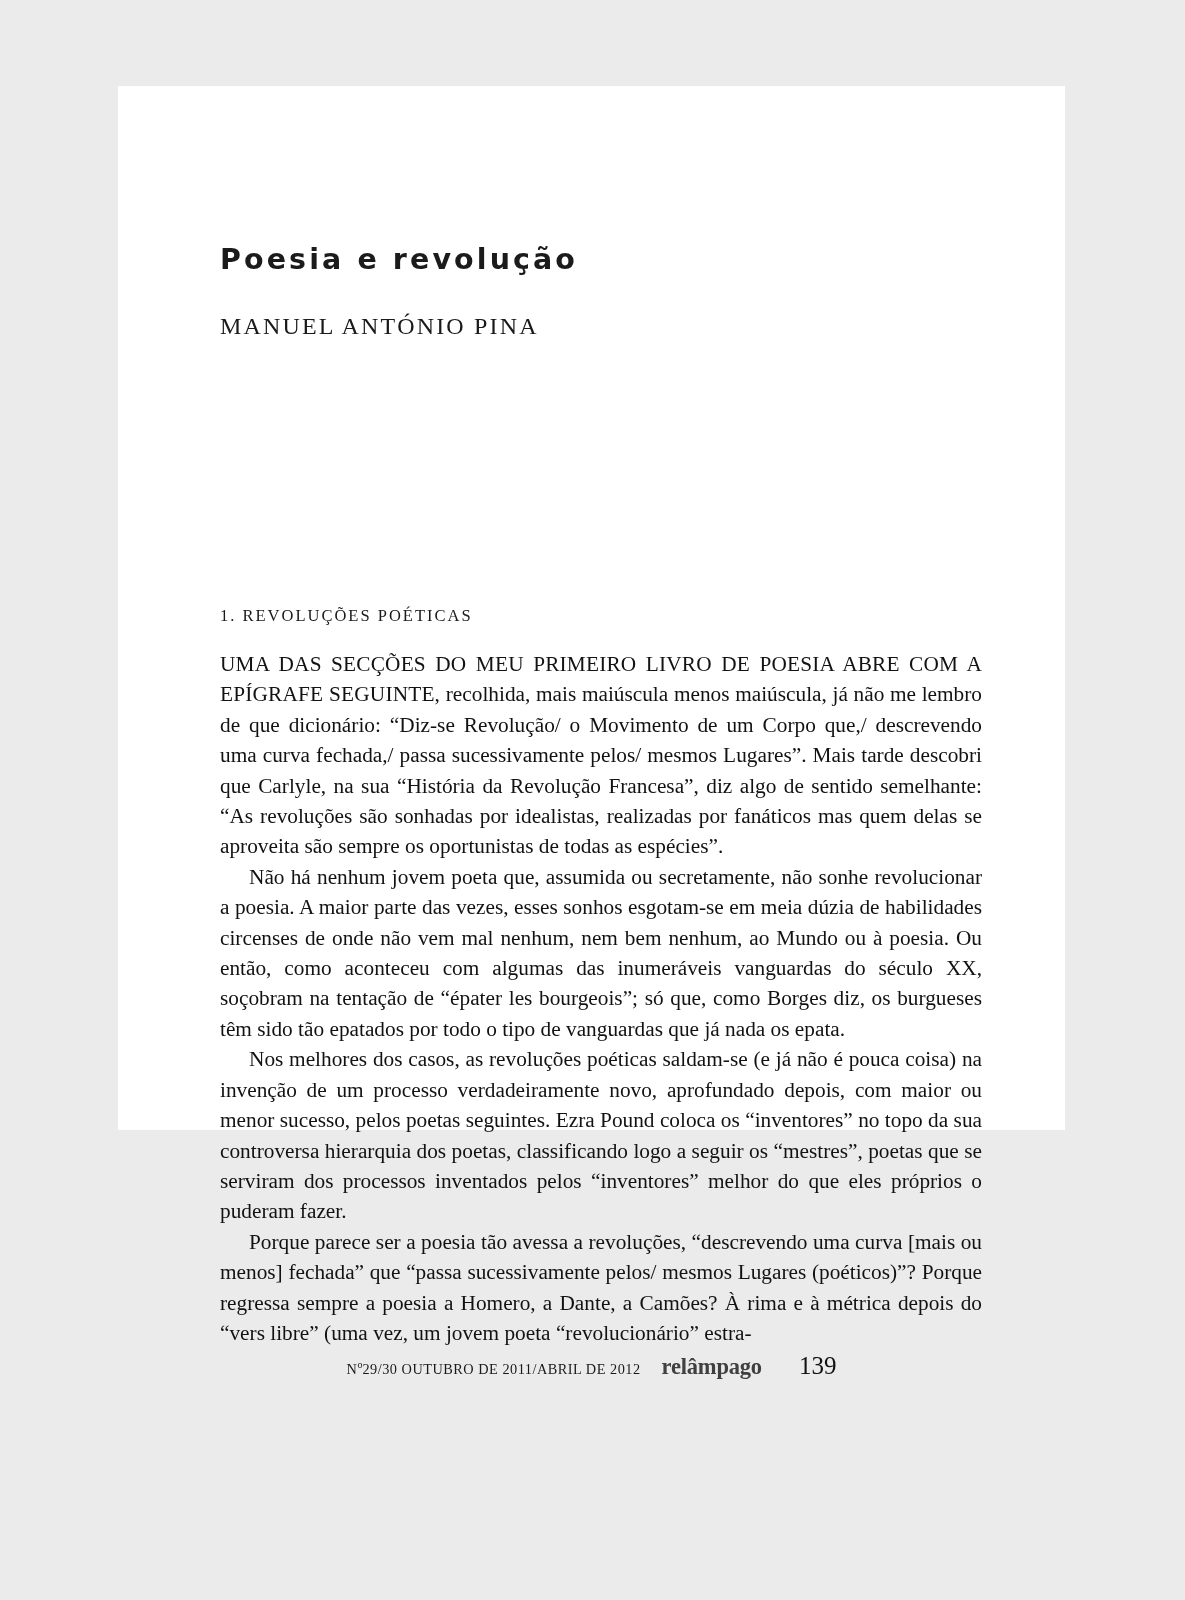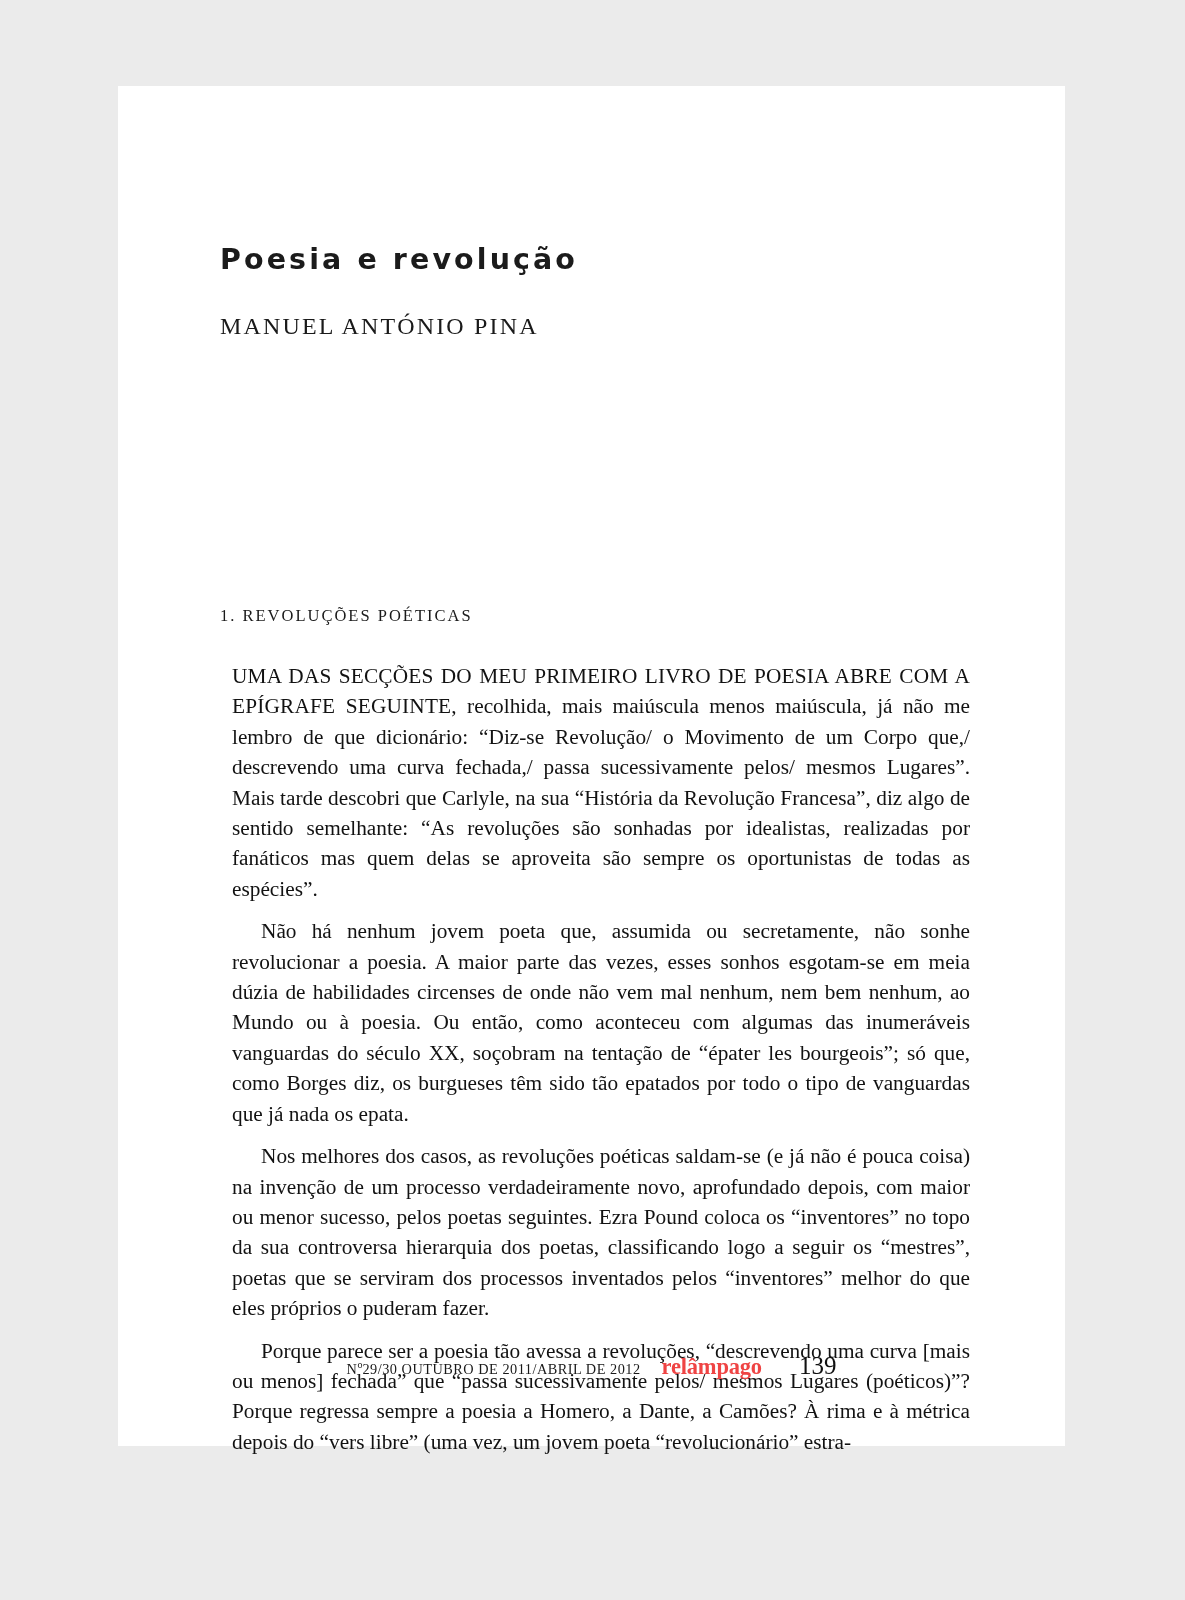--- a/index.html
+++ b/index.html
@@ -12,21 +12,21 @@
     background: #ebebeb;
     font-family: "Liberation Serif", serif;
     overflow: hidden;
   }
 
   .page {
     position: absolute;
     left: 118px;
     top: 86px;
     width: 947px;
-    height: 1360px;
+    height: 1044px;
     background: #ffffff;
     box-sizing: border-box;
   }
 
   
   .article-title {
     position: absolute;
     left: 102px;
     top: 141px;
     font-family: "DejaVu Sans", sans-serif;
@@ -66,21 +66,21 @@
 
   
   .body-block {
     position: absolute;
     left: 102px;
     top: 563px;
     width: 762px;
   }
 
   p.para {
-    margin: 12px;
+    margin: 0;
     font-family: "Liberation Serif", serif;
     font-size: 21.3px;
     line-height: 30.4px;
     color: #121212;
     text-align: justify;
     text-justify: inter-word;
     hyphens: manual;
     -webkit-hyphens: manual;
     text-indent: 0;
   }
@@ -113,21 +113,21 @@
   }
   .footer-issue .sup {
     font-size: 10px;
     vertical-align: super;
     letter-spacing: 0;
   }
   .footer-logo {
     font-family: "Liberation Serif", serif;
     font-weight: 700;
     font-size: 22.5px;
-    color: #ef4444;
+    color: #404040;
     margin-left: 9px;
     letter-spacing: -0.2px;
     white-space: nowrap;
     text-align: center;
   }
   .footer-pagenum {
     font-family: "Liberation Serif", serif;
     font-size: 25px;
     color: #111111;
     margin-left: 25px;

